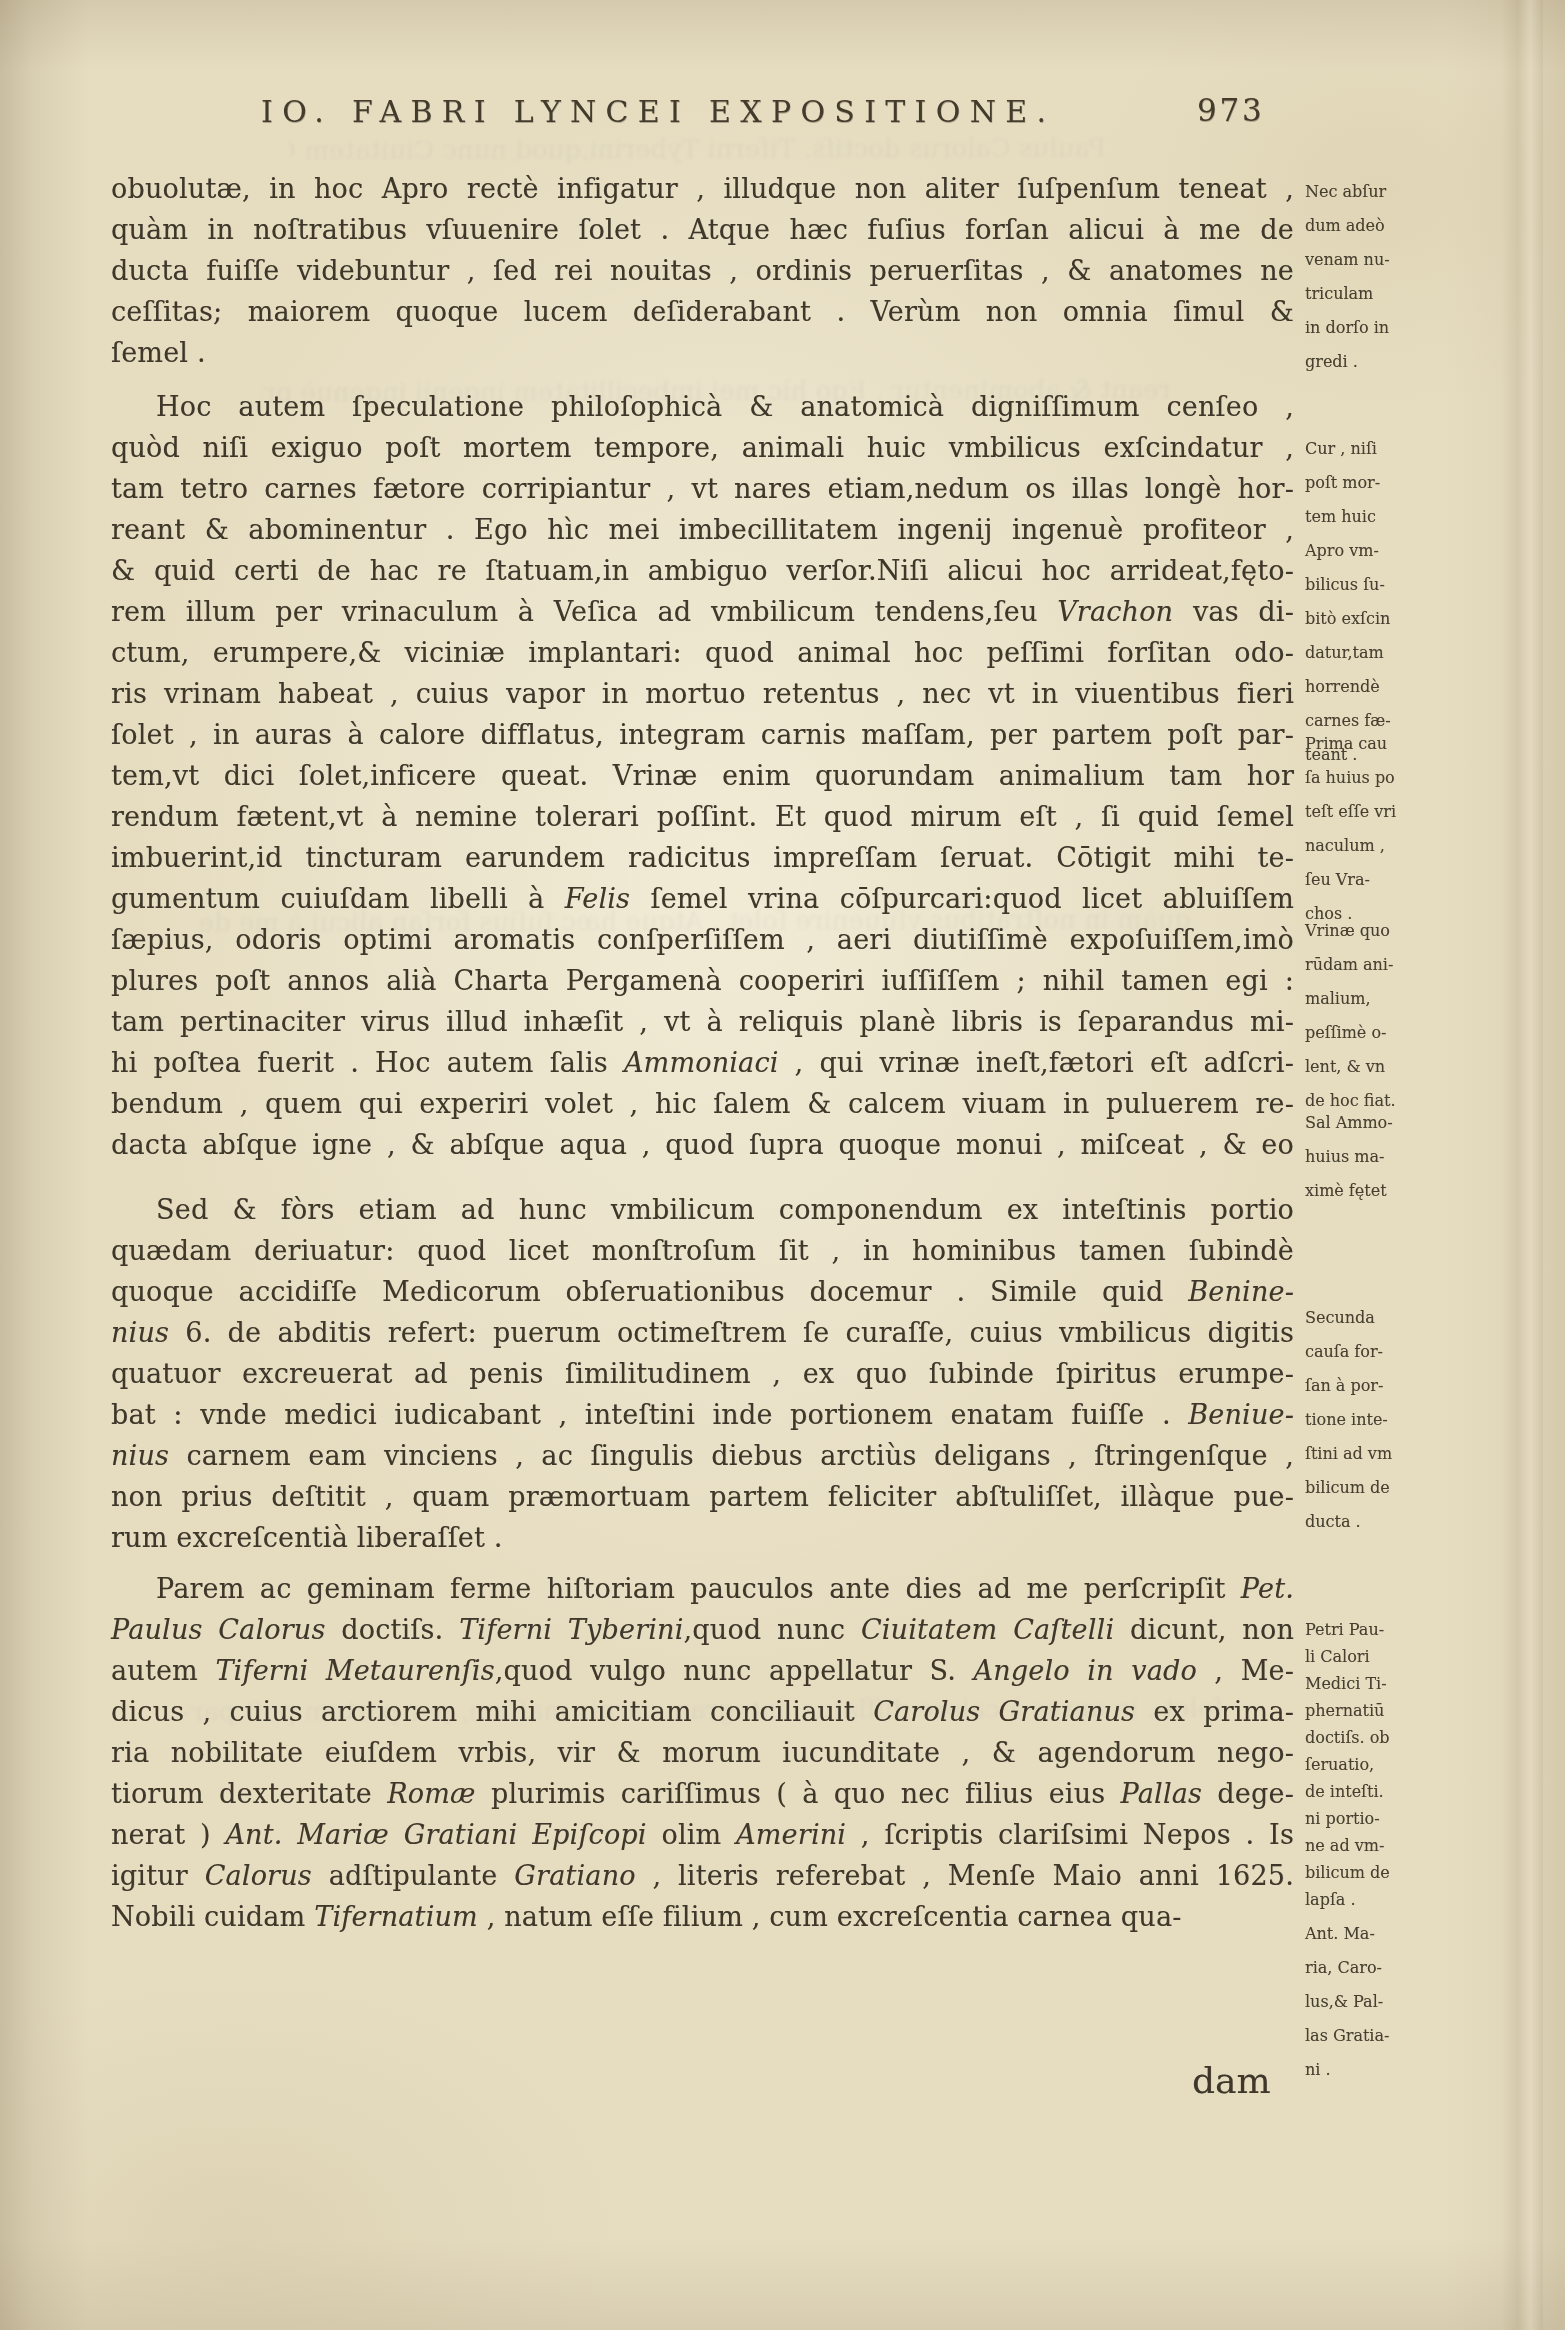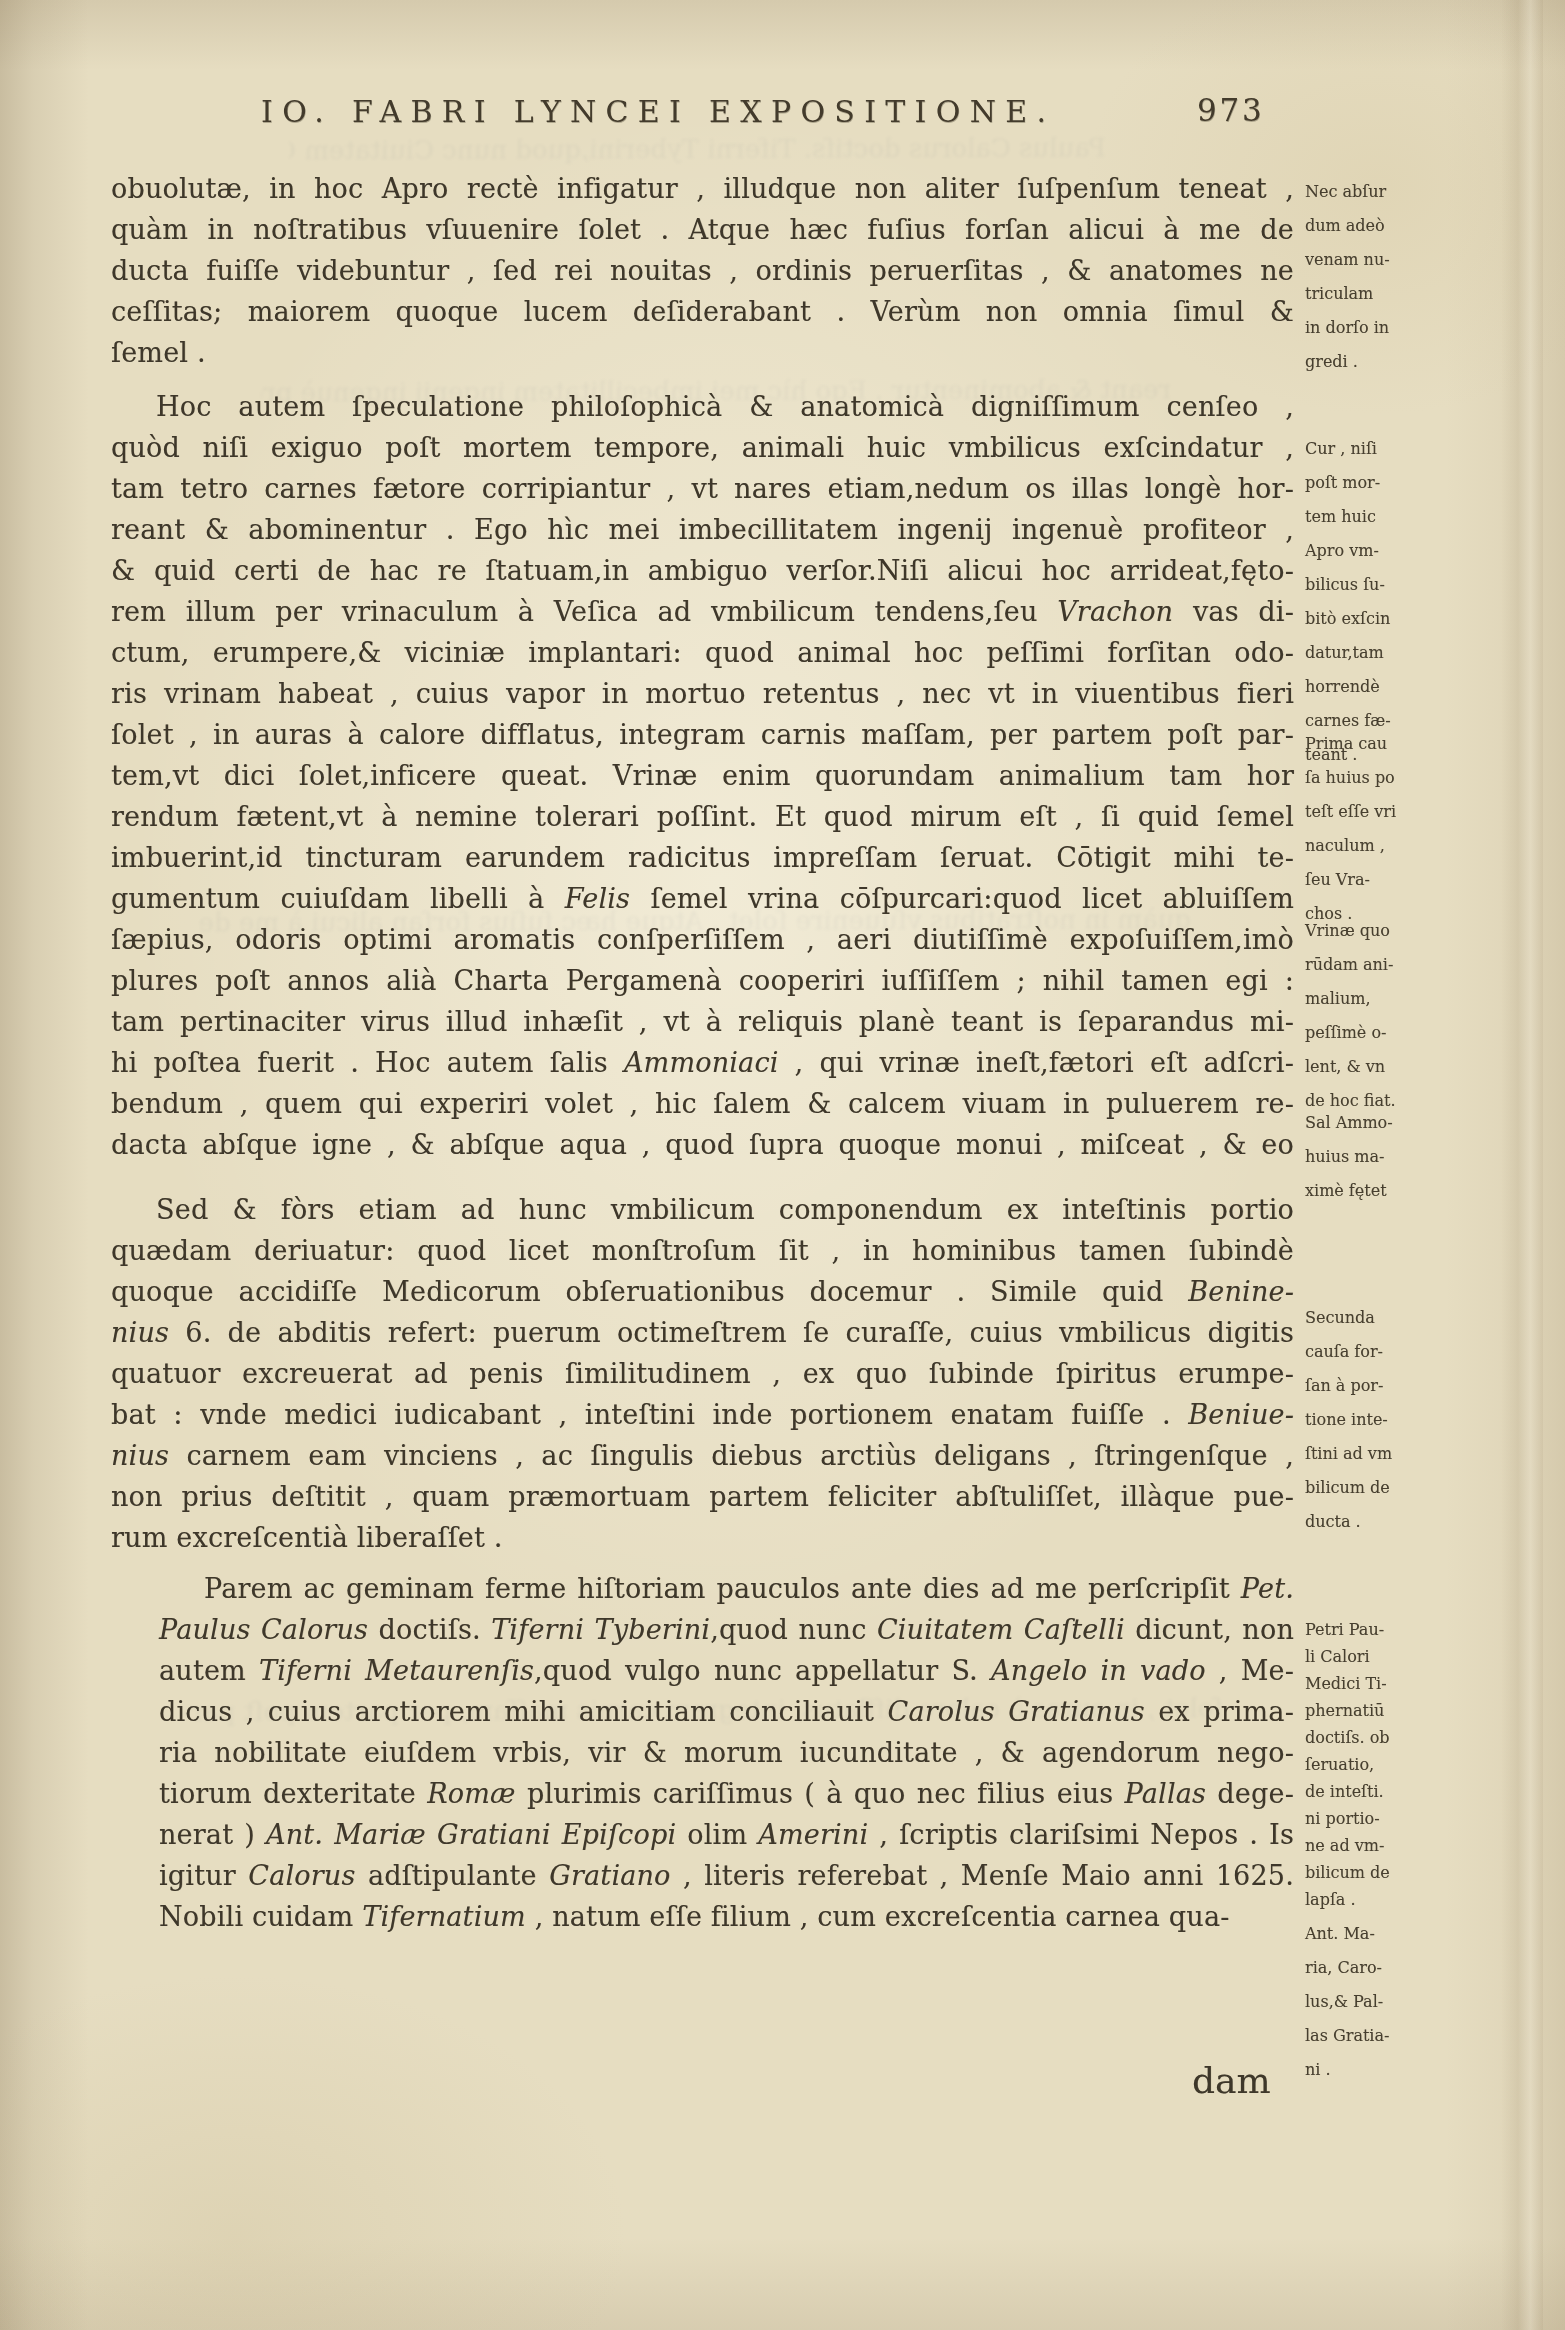--- a/index.html
+++ b/index.html
@@ -89,37 +89,37 @@
         <div class="tline"><span>rem illum per vrinaculum à Veſica ad vmbilicum tendens,ſeu </span><i>Vrachon</i><span> vas di-</span></div>
         <div class="tline"><span>ctum, erumpere,&amp; viciniæ implantari: quod animal hoc peſſimi forſitan odo-</span></div>
         <div class="tline"><span>ris vrinam habeat , cuius vapor in mortuo  retentus , nec vt in viuentibus fieri</span></div>
         <div class="tline"><span>ſolet , in auras à calore difflatus, integram carnis maſſam, per partem poſt par-</span></div>
         <div class="tline"><span>tem,vt dici ſolet,inficere queat.  Vrinæ enim quorundam  animalium tam hor</span></div>
         <div class="tline"><span>rendum fætent,vt à nemine tolerari poſſint. Et quod mirum eſt , ſi quid ſemel</span></div>
         <div class="tline"><span>imbuerint,id tincturam earundem radicitus impreſſam ſeruat. Cōtigit mihi te-</span></div>
         <div class="tline"><span>gumentum cuiuſdam libelli à </span><i>Felis</i><span> ſemel vrina cōſpurcari:quod licet abluiſſem</span></div>
         <div class="tline"><span>ſæpius, odoris optimi aromatis conſperſiſſem , aeri diutiſſimè expoſuiſſem,imò</span></div>
         <div class="tline"><span>plures poſt annos alià Charta Pergamenà cooperiri iuſſiſſem ; nihil tamen egi :</span></div>
-        <div class="tline"><span>tam pertinaciter virus illud inhæſit , vt à reliquis planè teant is ſeparandus mi-</span></div>
+        <div class="tline"><span>tam pertinaciter virus illud inhæſit , vt à reliquis planè libris is ſeparandus mi-</span></div>
         <div class="tline"><span>hi poſtea fuerit .  Hoc autem ſalis </span><i>Ammoniaci</i><span> , qui vrinæ ineſt,fætori eſt adſcri-</span></div>
         <div class="tline"><span>bendum , quem qui experiri volet , hic ſalem &amp; calcem viuam in  puluerem re-</span></div>
         <div class="tline"><span>dacta abſque igne , &amp; abſque aqua , quod ſupra quoque monui , miſceat , &amp; eo</span></div>
       </div>
       <div class="para indent" style="margin-top: 24px;">
         <div class="tline"><span>Sed &amp; fòrs etiam ad hunc vmbilicum  componendum ex inteſtinis portio</span></div>
         <div class="tline"><span>quædam deriuatur: quod licet monſtroſum ſit , in  hominibus tamen ſubindè</span></div>
         <div class="tline"><span>quoque accidiſſe Medicorum  obſeruationibus docemur .  Simile quid </span><i>Benine-</i></div>
         <div class="tline"><i>nius</i><span> 6. de abditis refert: puerum octimeſtrem ſe curaſſe, cuius vmbilicus digitis</span></div>
         <div class="tline"><span>quatuor excreuerat  ad penis  ſimilitudinem ,  ex  quo ſubinde  ſpiritus  erumpe-</span></div>
         <div class="tline"><span>bat : vnde medici iudicabant , inteſtini inde portionem enatam  fuiſſe . </span><i>Beniue-</i></div>
         <div class="tline"><i>nius</i><span> carnem eam vinciens , ac ſingulis diebus  arctiùs  deligans , ſtringenſque ,</span></div>
         <div class="tline"><span>non prius deſtitit , quam præmortuam partem feliciter abſtuliſſet, illàque pue-</span></div>
         <div class="tline last"><span>rum excreſcentià liberaſſet .</span></div>
       </div>
-      <div class="para indent" style="margin-top: 10.7px; margin-left: 48px;">
+      <div class="para indent" style="margin-top: 10.7px;">
         <div class="tline"><span>Parem ac geminam ferme hiſtoriam pauculos ante dies ad me perſcripſit </span><i>Pet.</i></div>
         <div class="tline"><i>Paulus Calorus</i><span> doctiſs. </span><i>Tiferni Tyberini</i><span>,quod nunc </span><i>Ciuitatem Caſtelli</i><span> dicunt, non</span></div>
         <div class="tline"><span>autem </span><i>Tiferni Metaurenſis</i><span>,quod vulgo nunc appellatur S. </span><i>Angelo in vado</i><span> , Me-</span></div>
         <div class="tline"><span>dicus , cuius arctiorem mihi amicitiam  conciliauit </span><i>Carolus Gratianus</i><span> ex prima-</span></div>
         <div class="tline"><span>ria nobilitate eiuſdem vrbis, vir &amp; morum  iucunditate , &amp; agendorum  nego-</span></div>
         <div class="tline"><span>tiorum dexteritate </span><i>Romæ</i><span> plurimis cariſſimus ( à quo  nec filius eius </span><i>Pallas</i><span> dege-</span></div>
         <div class="tline"><span>nerat ) </span><i>Ant. Mariæ Gratiani Epiſcopi</i><span> olim </span><i>Amerini</i><span> , ſcriptis clariſsimi Nepos . Is</span></div>
         <div class="tline"><span>igitur </span><i>Calorus</i><span> adſtipulante </span><i>Gratiano</i><span> , literis referebat , Menſe  Maio anni 1625.</span></div>
         <div class="tline last"><span>Nobili cuidam </span><i>Tifernatium</i><span> , natum  eſſe filium , cum excreſcentia carnea qua-</span></div>
       </div>

